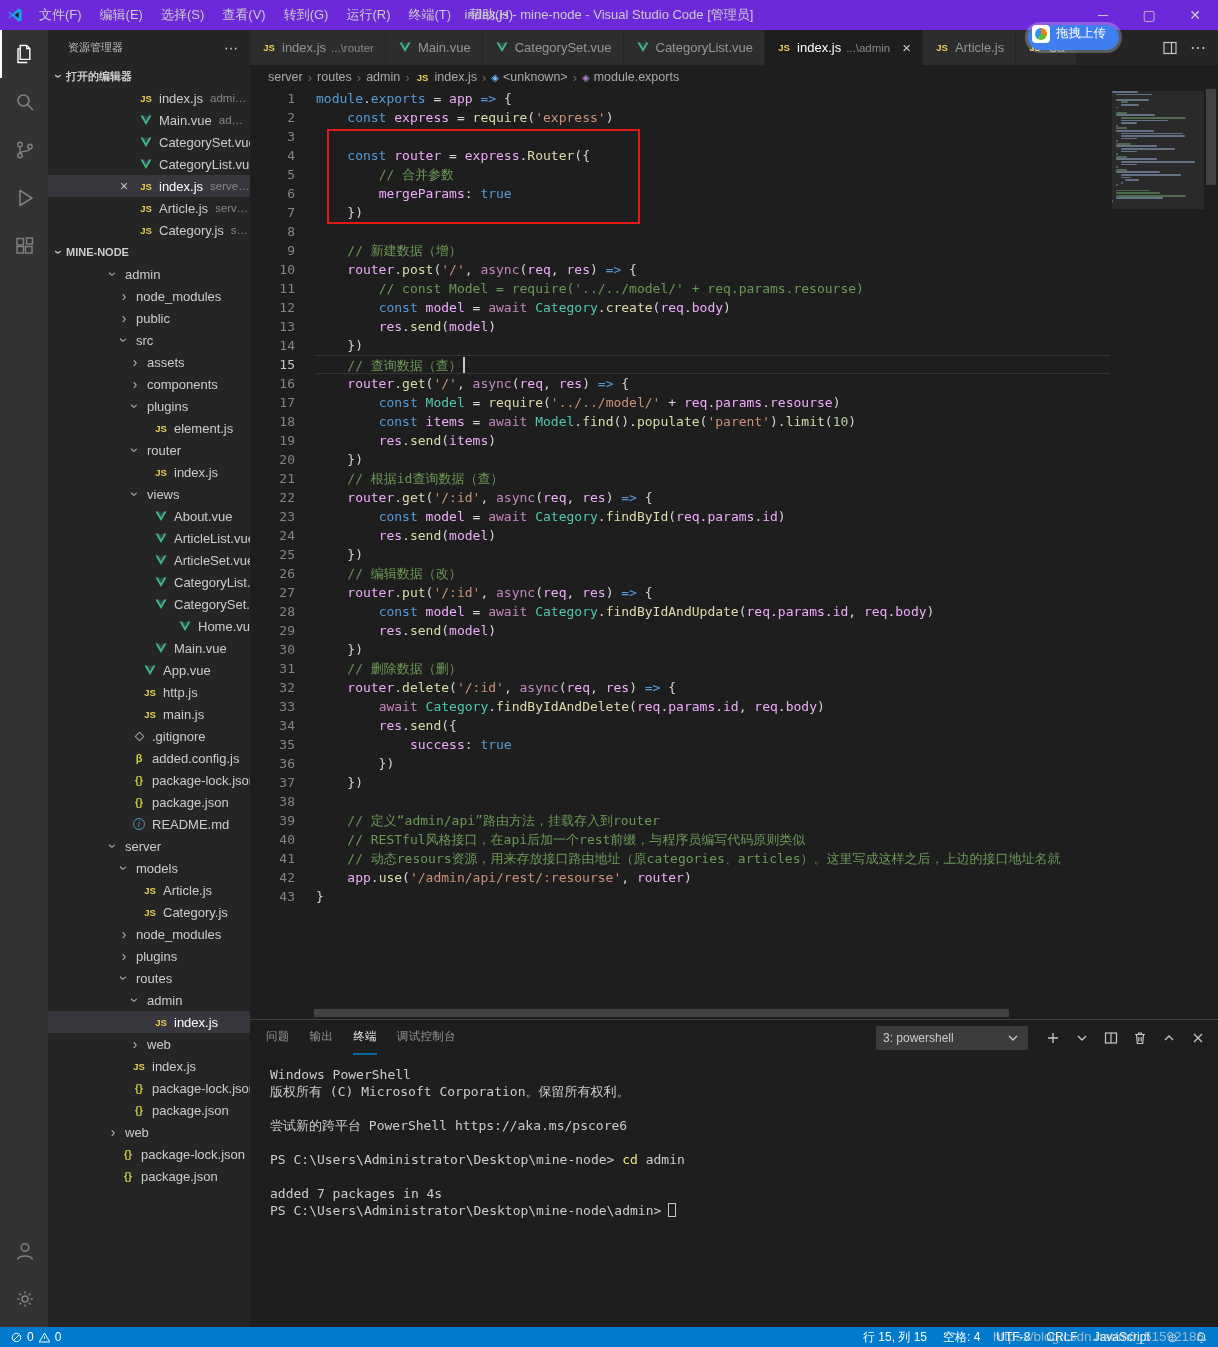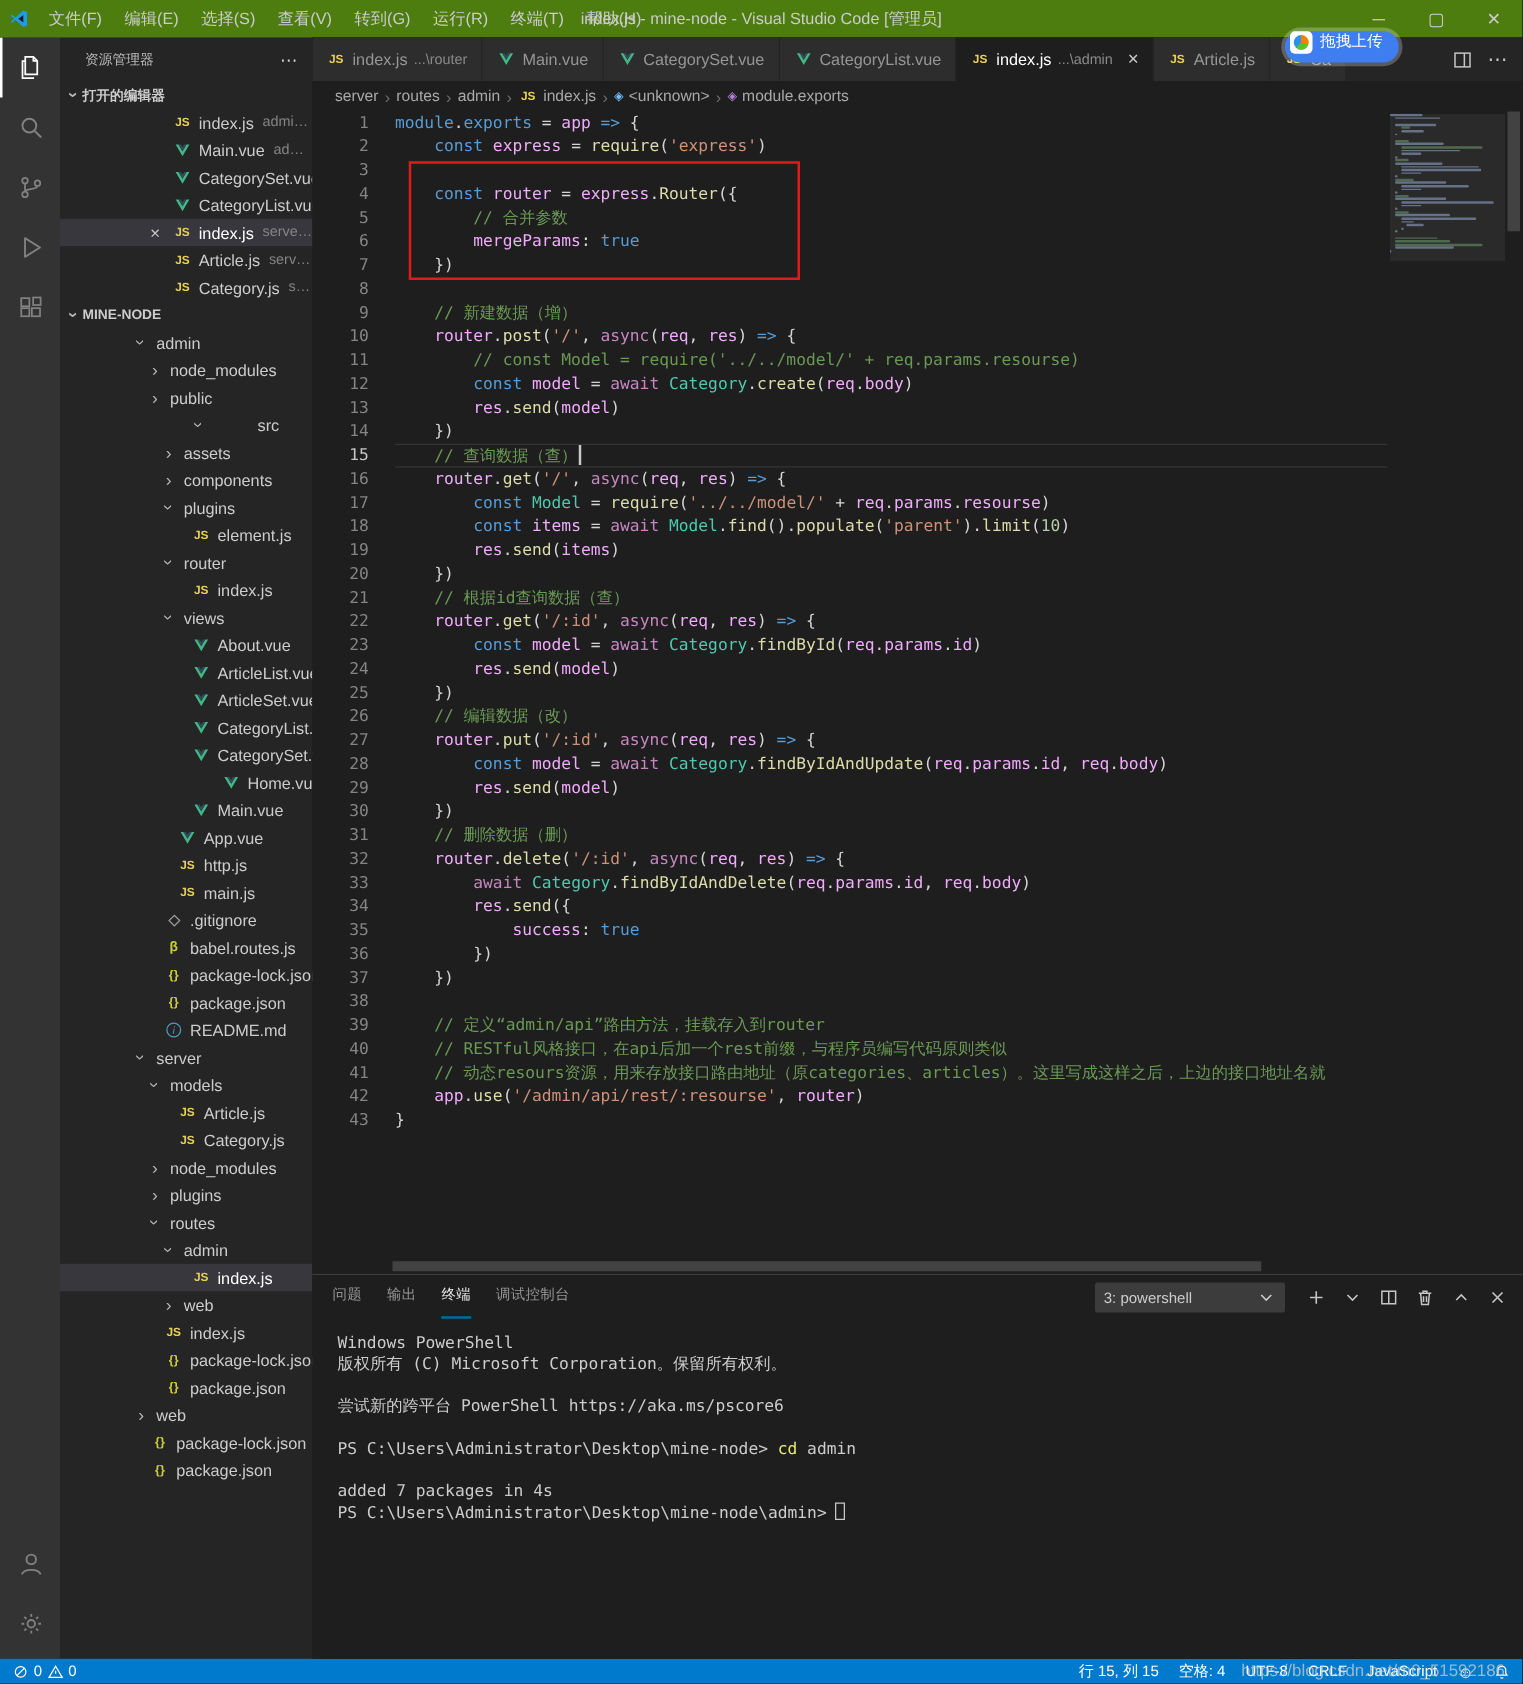--- a/index.html
+++ b/index.html
@@ -1,19 +1,19 @@
 <!DOCTYPE html>
 <html><head>
 <meta charset="utf-8">
 <style>
 *{margin:0;padding:0;box-sizing:border-box}
 html,body{width:1218px;height:1347px;overflow:hidden;background:#1e1e1e;font-family:"Liberation Sans",sans-serif}
 #app{position:relative;width:1218px;height:1347px;display:flex;flex-direction:column}
 
-.titlebar{height:30px;background:#4d7c0f;display:flex;align-items:center;position:relative;flex:none}
+.titlebar{height:30px;background:#6d28d9;display:flex;align-items:center;position:relative;flex:none}
 .vscode-logo{width:30px;display:flex;justify-content:center}
 .vscode-logo svg{width:16px;height:16px}
 .menubar{display:flex}
 .menu-item{color:#cccccc;font-size:13px;padding:0 9px;line-height:30px;cursor:default}
 .win-title{position:absolute;left:50%;transform:translateX(-50%);color:#cccccc;font-size:13px;white-space:nowrap}
 .win-controls{margin-left:auto;display:flex;height:30px}
 .win-controls span{width:46px;text-align:center;line-height:30px;color:#cccccc;font-size:14px}
 
 .main{flex:1;display:flex;min-height:0}
 .activitybar{width:48px;background:#333333;display:flex;flex-direction:column;flex:none}
@@ -270,21 +270,21 @@
             <span class="fname">admin</span>
           </div>
           <div class="tree-row" style="padding-left: 69px;">
             <span class="chev">›</span>
             <span class="fname">node_modules</span>
           </div>
           <div class="tree-row" style="padding-left: 69px;">
             <span class="chev">›</span>
             <span class="fname">public</span>
           </div>
-          <div class="tree-row" style="padding-left: 104px; gap: 35px;">
+          <div class="tree-row" style="padding-left: 69px;">
             <span class="chev down">›</span>
             <span class="fname">src</span>
           </div>
           <div class="tree-row" style="padding-left: 80px;">
             <span class="chev">›</span>
             <span class="fname">assets</span>
           </div>
           <div class="tree-row" style="padding-left: 80px;">
             <span class="chev">›</span>
             <span class="fname">components</span>
@@ -404,21 +404,21 @@
           <div class="tree-row" style="padding-left: 69px;">
             <span class="chev-sp"></span>
             <span class="fi">
               <span class="fi-git"></span>
             </span>
             <span class="fname">.gitignore</span>
           </div>
           <div class="tree-row" style="padding-left: 69px;">
             <span class="chev-sp"></span>
             <span class="fi fi-babel">β</span>
-            <span class="fname">babel.routes.js</span>
+            <span class="fname">added.config.js</span>
           </div>
           <div class="tree-row" style="padding-left: 69px;">
             <span class="chev-sp"></span>
             <span class="fi fi-json">{}</span>
             <span class="fname">package-lock.json</span>
           </div>
           <div class="tree-row" style="padding-left: 69px;">
             <span class="chev-sp"></span>
             <span class="fi fi-json">{}</span>
             <span class="fname">package.json</span>

